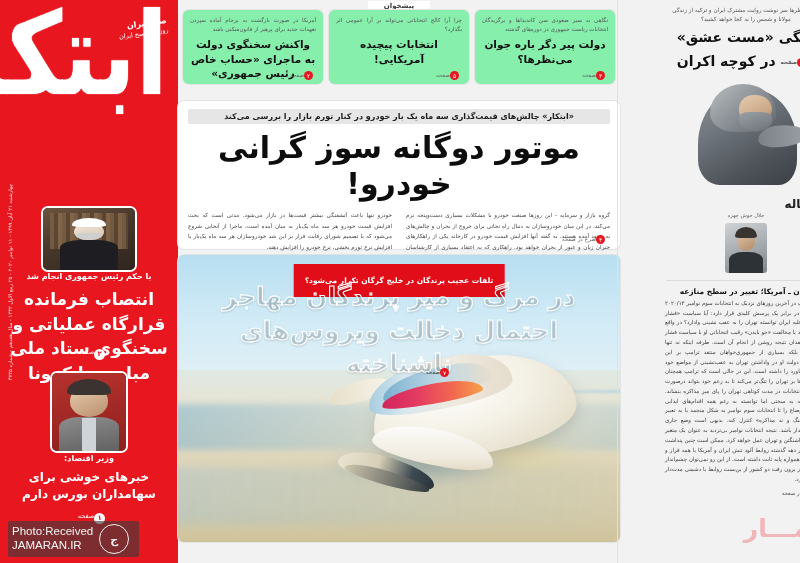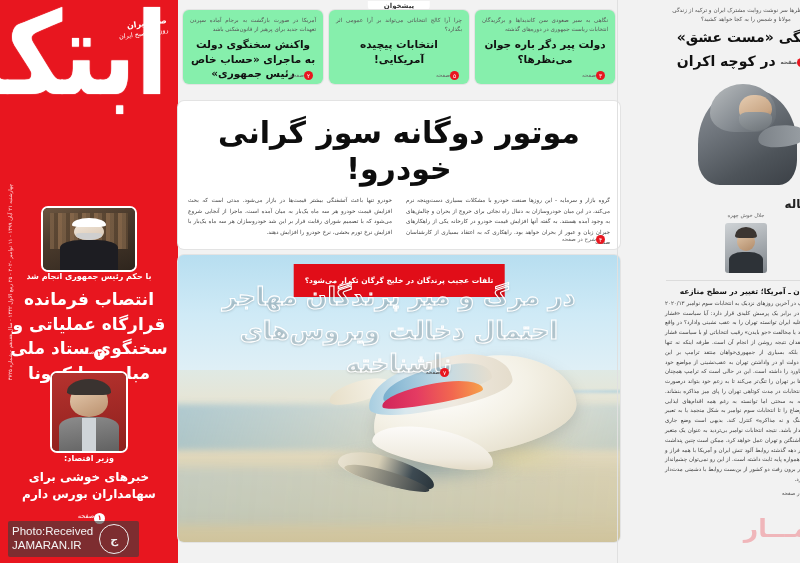--- a/index.html
+++ b/index.html
@@ -411,20 +411,21 @@
       <div class="tcard tc3">
         <div class="tc-lead">آمریکا در صورت بازگشت به برجام آماده سپردن تعهدات جدید برای پرهیز از قانون‌شکنی باشد</div>
         <div class="tc-head">واکنش سخنگوی دولت به ماجرای «حساب خاص رئیس جمهوری»</div>
         <div class="tc-page">
           <span class="dot">۲</span><span>صفحه</span>
         </div>
       </div>
     </div>
 
     <div class="lead">
+      <div class="lead-kicker">«ابتکار» چالش‌های قیمت‌گذاری سه ماه یک بار خودرو در کنار تورم بازار را بررسی می‌کند</div>
       <div class="lead-head">موتور دوگانه سوز گرانی خودرو!</div>
       <div class="lead-cols">
         <div class="lead-col">گروه بازار و سرمایه - این روزها صنعت خودرو با مشکلات بسیاری دست‌وپنجه نرم می‌کند، در این میان خودروسازان به دنبال راه نجاتی برای خروج از بحران و چالش‌های به وجود آمده هستند. به گفته آنها افزایش قیمت خودرو در کارخانه یکی از راهکارهای جبران زیان و عبور از بحران خواهد بود. راهکاری که به اعتقاد بسیاری از کارشناسان صنعت</div>
         <div class="lead-col">خودرو تنها باعث آتشفنگی بیشتر قیمت‌ها در بازار می‌شود. مدتی است که بحث افزایش قیمت خودرو هر سه ماه یک‌بار به میان آمده است، ماجرا از آنجایی شروع می‌شود که با تصمیم شورای رقابت قرار بر این شد خودروسازان هر سه ماه یک‌بار با افزایش نرخ تورم بخشی، نرخ خودرو را افزایش دهند.</div>
       </div>
       <div class="lead-page">
         <span class="dot">۴</span><span>شرح در صفحه</span>
       </div>
     </div>
 

